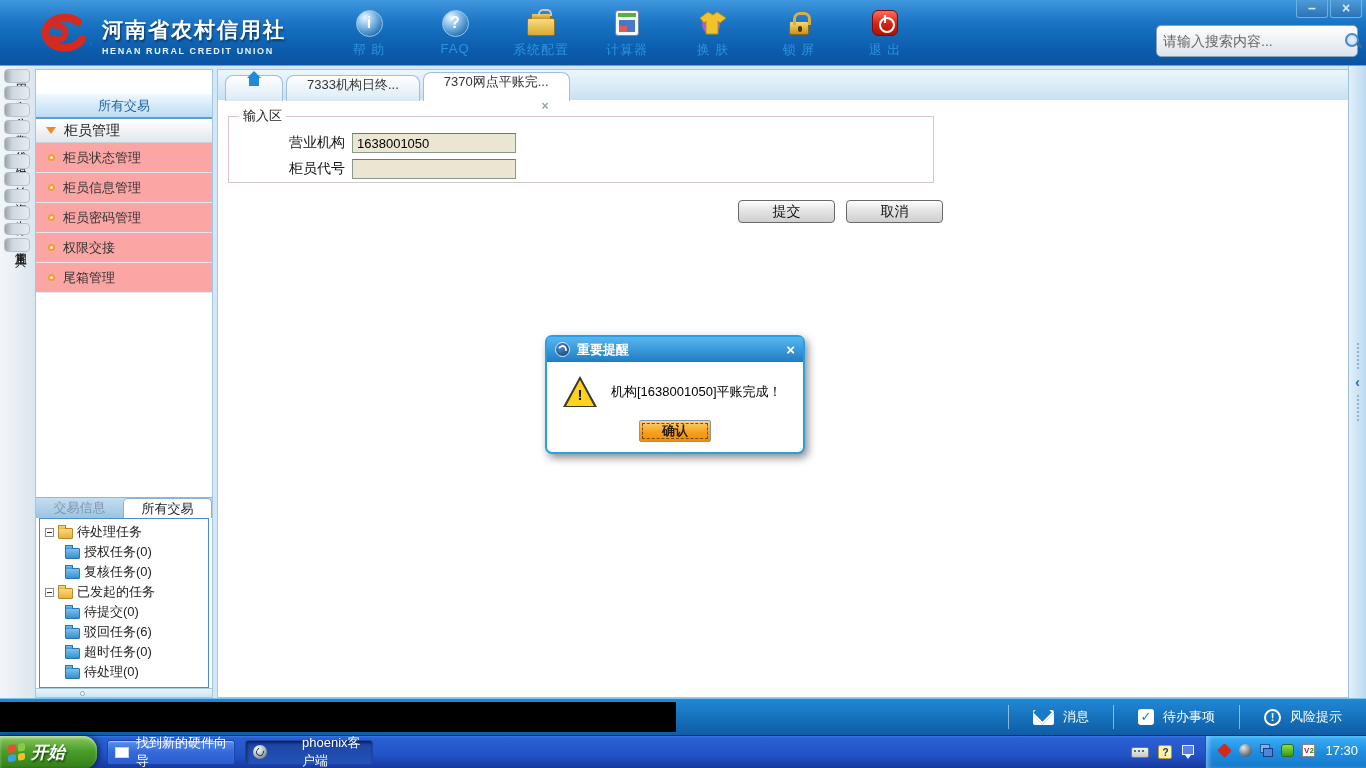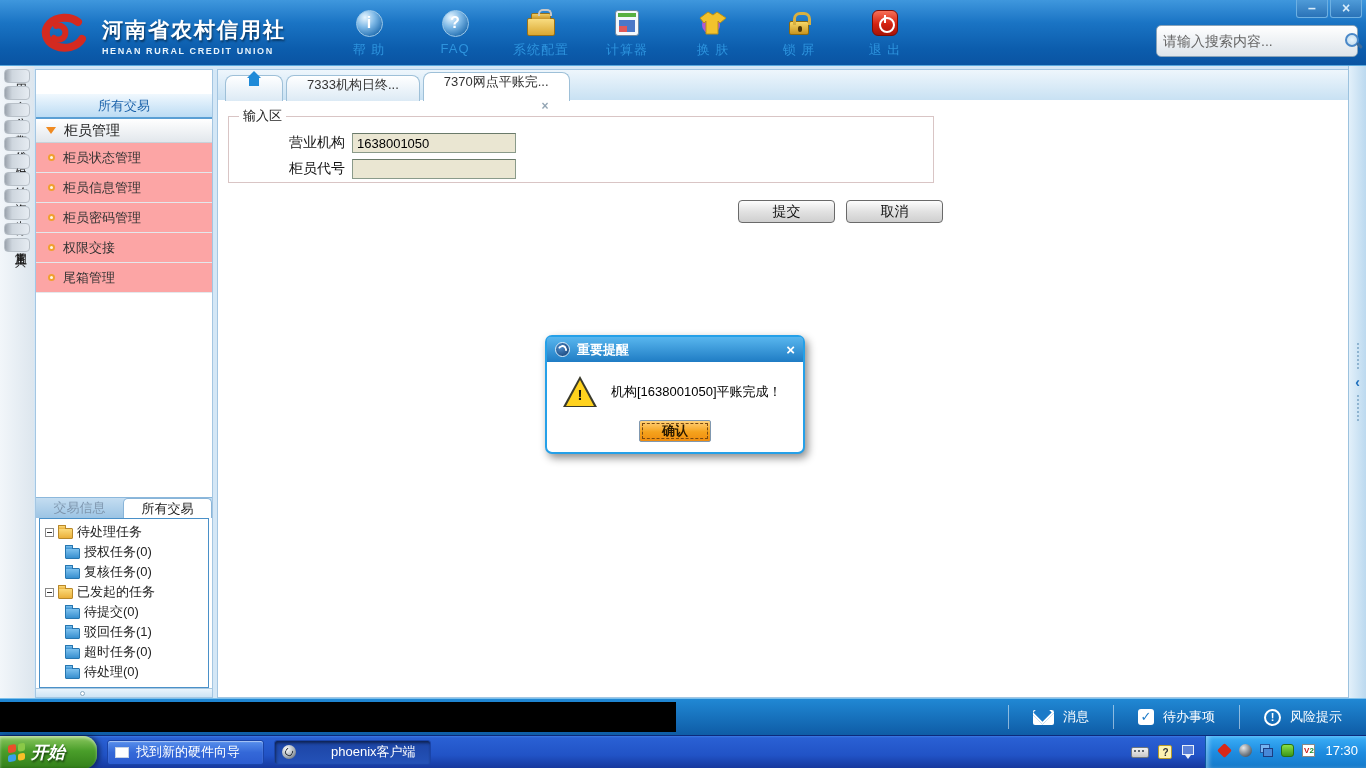--- a/index.html
+++ b/index.html
@@ -177,21 +177,21 @@
     border-top:1px solid #0c2a7c; }
   .start { width:97px; height:33px; display:flex; align-items:center; gap:6px; padding-left:8px; cursor:pointer;
     background:linear-gradient(#8cc860 0%,#4a9e2a 45%,#36841c 90%,#2a6e14 100%);
     border-radius:0 14px 14px 0; box-shadow:inset 0 2px 3px rgba(255,255,255,.45), 3px 0 5px rgba(0,0,0,.45); }
   .start-label { color:#fff; font-style:italic; font-weight:bold; font-size:17px; text-shadow:1px 2px 2px #1c4810; }
   .flag { width:17px; height:17px; display:grid; grid-template-columns:1fr 1fr; grid-template-rows:1fr 1fr;
     gap:2px; transform:skewY(-8deg); }
   .flag i { border-radius:2px; }
   .flag i:nth-child(1){background:#e8502a;} .flag i:nth-child(2){background:#8ac848;}
   .flag i:nth-child(3){background:#3aa0e8;} .flag i:nth-child(4){background:#f8c028;}
-  .task { height:25px; width:157px; margin-left:10px; display:flex; align-items:center; gap:7px; padding:0 7px;
+  .task { height:25px; width:128px; margin-left:10px; display:flex; align-items:center; gap:7px; padding:0 7px;
     color:#fff; font-size:13px; cursor:pointer; border:1px solid #1a44a8; border-radius:3px;
     background:linear-gradient(#5890ec,#3468d8 50%,#2c5cd0); box-shadow:inset 0 1px 1px rgba(255,255,255,.5); }
   .task.active { background:linear-gradient(#1c44a4,#2452b8); box-shadow:inset 1px 2px 3px rgba(0,0,0,.5);gap:35px; }
   .task-doc { width:14px; height:11px; background:#fff; border:1px solid #c8d4e4; flex:none; }
   .task-globe { width:14px; height:14px; border-radius:50%; flex:none; position:relative;
     background:radial-gradient(circle at 35% 30%,#ffffff,#a8b0b8 55%,#484f58); }
   .task-globe::before { content:""; position:absolute; inset:3px; border:1px solid #303840; border-radius:50%;
     border-top-color:transparent; transform:rotate(30deg); }
   .quick { display:flex; align-items:center; gap:9px; margin-left:auto; padding-right:10px; }
   .kbd { width:18px; height:11px; background:linear-gradient(#f4f4f4,#c8c8c8); border:1px solid #707880; border-radius:2px; position:relative; }
@@ -366,21 +366,21 @@
           <span class="mbox"></span>
           <span class="folder parent"></span>
           <span>已发起的任务</span>
         </div>
         <div class="trow child">
           <span class="folder"></span>
           <span>待提交(0)</span>
         </div>
         <div class="trow child">
           <span class="folder"></span>
-          <span>驳回任务(1)</span>
+          <span>驳回任务(6)</span>
         </div>
         <div class="trow child">
           <span class="folder"></span>
           <span>超时任务(0)</span>
         </div>
         <div class="trow child">
           <span class="folder"></span>
           <span>待处理(0)</span>
         </div>
       </div>

